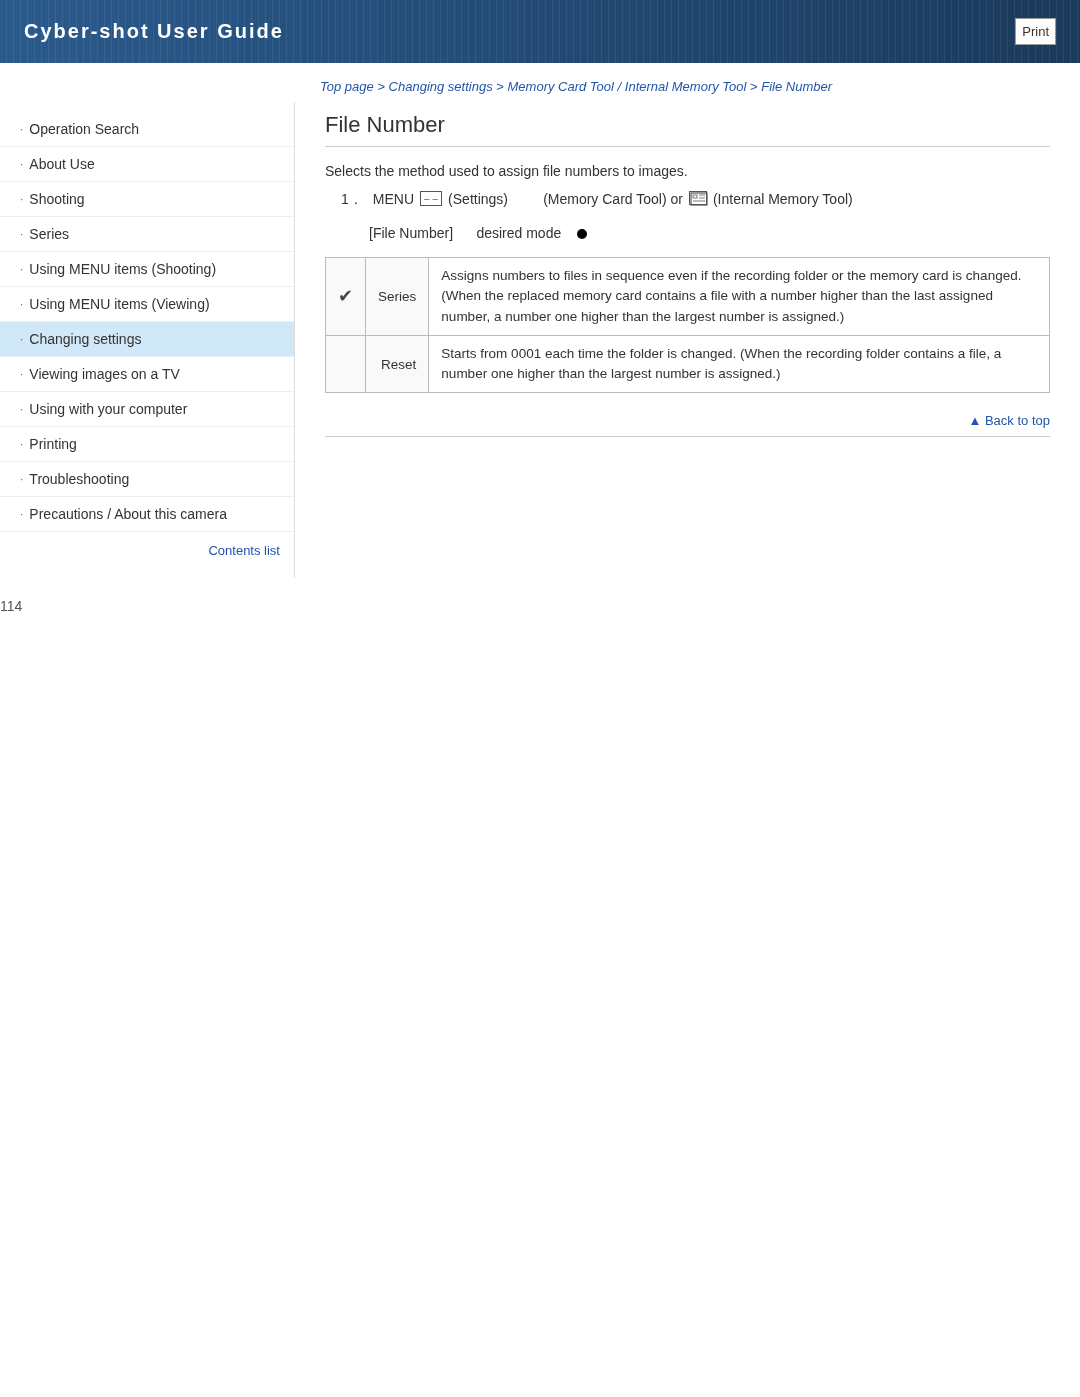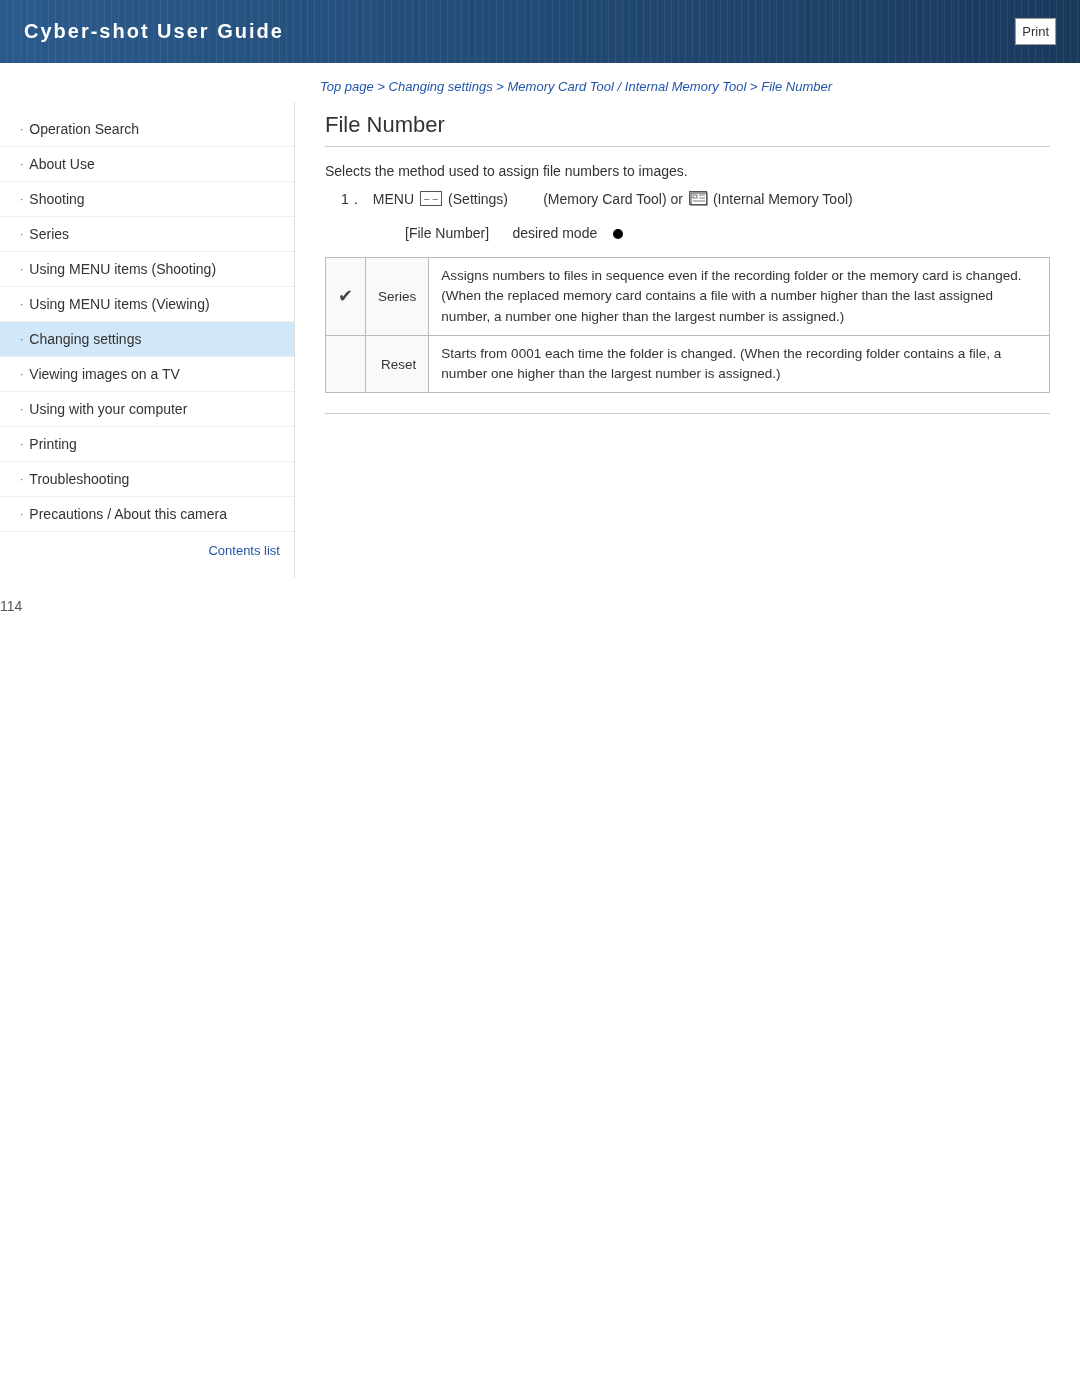--- a/index.html
+++ b/index.html
@@ -154,21 +154,21 @@
       display: inline-block;
       width: 10px;
       height: 10px;
       background: #000;
       border-radius: 50%;
       vertical-align: middle;
       margin-left: 4px;
     }
 
     .sub-instruction {
-      margin-left: 80px;
+      margin-left: 44px;
       margin-bottom: 16px;
       font-size: 14px;
       color: #333;
     }
 
     
     .data-table {
       width: 100%;
       border-collapse: collapse;
       margin: 10px 0 20px 0;
@@ -357,20 +357,23 @@
           <td>
             <span>Reset</span>
           </td>
           <td>
             Starts from 0001 each time the folder is changed. (When the recording folder contains a file, a number one higher than the largest number is assigned.)
           </td>
         </tr>
       </tbody>
     </table>
 
+    <div class="back-to-top">
+      <a href="#">Back to top</a>
+    </div>
 
     <hr class="divider">
 
 
   </div>
 </div>
 
 <div class="page-number">114</div>
 
 </body></html>

